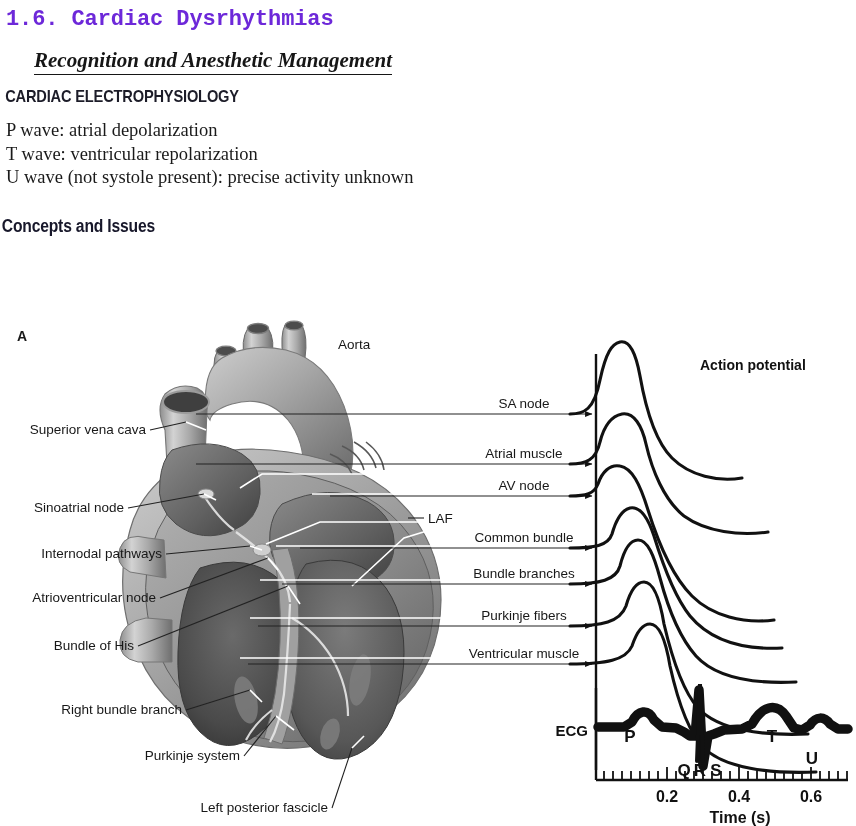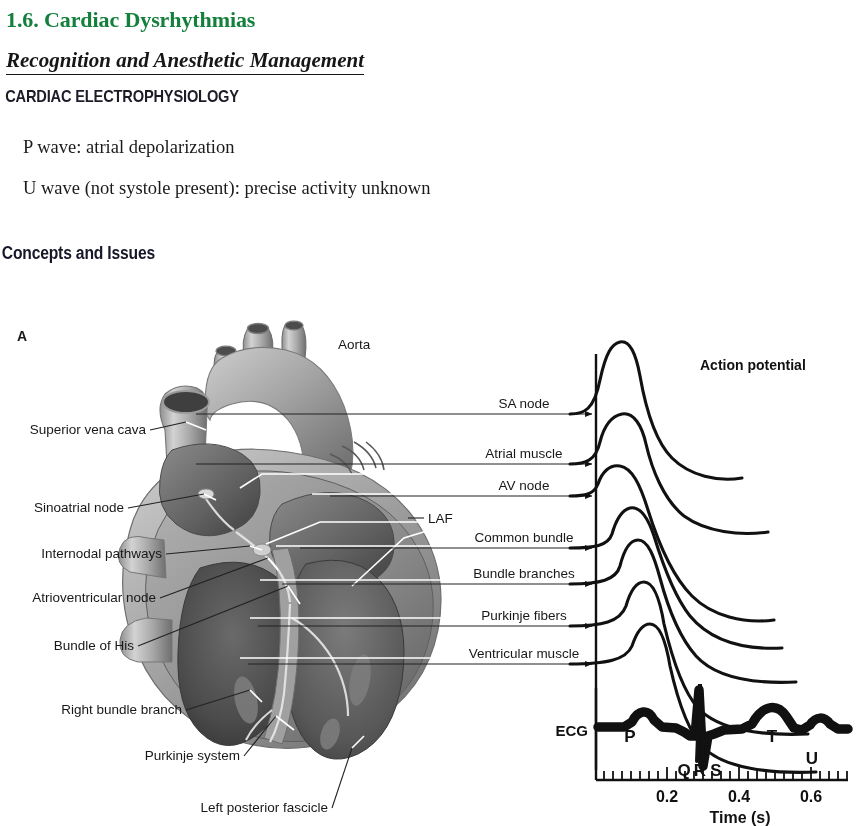--- a/index.html
+++ b/index.html
@@ -12,64 +12,65 @@
     width: 856px;
     height: 826px;
     overflow: hidden;
     font-family: "Liberation Serif", "DejaVu Serif", serif;
     color: #1a1a1a;
     position: relative;
   }
 
   
   .page-title {
-    font-family: Liberation Serif, serif;
+    font-family: Liberation Mono, monospace;
     font-weight: bold;
     font-size: 22px;
     letter-spacing: -0.1px;
-    color: #15803d;
+    color: #6d28d9;
     margin: 0;
     padding: 6px 0 0 6px;
     line-height: 1.25;
   }
   .subtitle {
     font-family: "Liberation Serif", "DejaVu Serif", serif;
     font-weight: bold;
     font-style: italic;
     font-size: 21px;
     color: #161616;
     margin: 0;
     padding: 14px 0 0 6px;
     line-height: 1.2;
     display: block;
   }
   .subtitle span {
     border-bottom: 1.5px solid #161616;
     padding-bottom: 2px;
+    margin-left: 28px;
   }
   .section-head {
     font-family: "Liberation Sans Narrow", "Liberation Sans", "DejaVu Sans", sans-serif;
     font-weight: bold;
     font-size: 17px;
     color: #1c1c28;
     letter-spacing: -0.2px;
     transform: scaleX(0.86);
     transform-origin: left center;
     margin: 0;
     padding: 14px 0 0 6px;
     line-height: 1.2;
   }
   .body-lines {
     padding: 12px 0 0 6px;
     font-size: 18.5px;
     line-height: 23.5px;
     color: #1a1a1a;
     white-space: nowrap;
   }
-  .body-lines p { margin: 17px; }
+  .body-lines p { margin: 0; }
   .concepts-head {
     font-family: "Liberation Sans Narrow", "Liberation Sans", "DejaVu Sans", sans-serif;
     font-weight: bold;
     font-size: 18px;
     color: #17172a;
     letter-spacing: -0.2px;
     transform: scaleX(0.87);
     transform-origin: left center;
     margin: 0;
     padding: 26px 0 0 2px;
@@ -151,20 +152,21 @@
 <body>
 
 <h1 class="page-title">1.6. Cardiac Dysrhythmias</h1>
 
 <div class="subtitle"><span>Recognition and Anesthetic Management</span></div>
 
 <h2 class="section-head">CARDIAC ELECTROPHYSIOLOGY</h2>
 
 <div class="body-lines">
   <p>P wave: atrial depolarization</p>
+  <p>T wave: ventricular repolarization</p>
   <p>U wave (not systole present): precise activity unknown</p>
 </div>
 
 <h2 class="concepts-head">Concepts and Issues</h2>
 
 <div class="figure">
   <div class="panel-letter">A</div>
 
   <svg class="fig-svg" viewBox="0 0 856 508" xmlns="http://www.w3.org/2000/svg">
     <defs>

